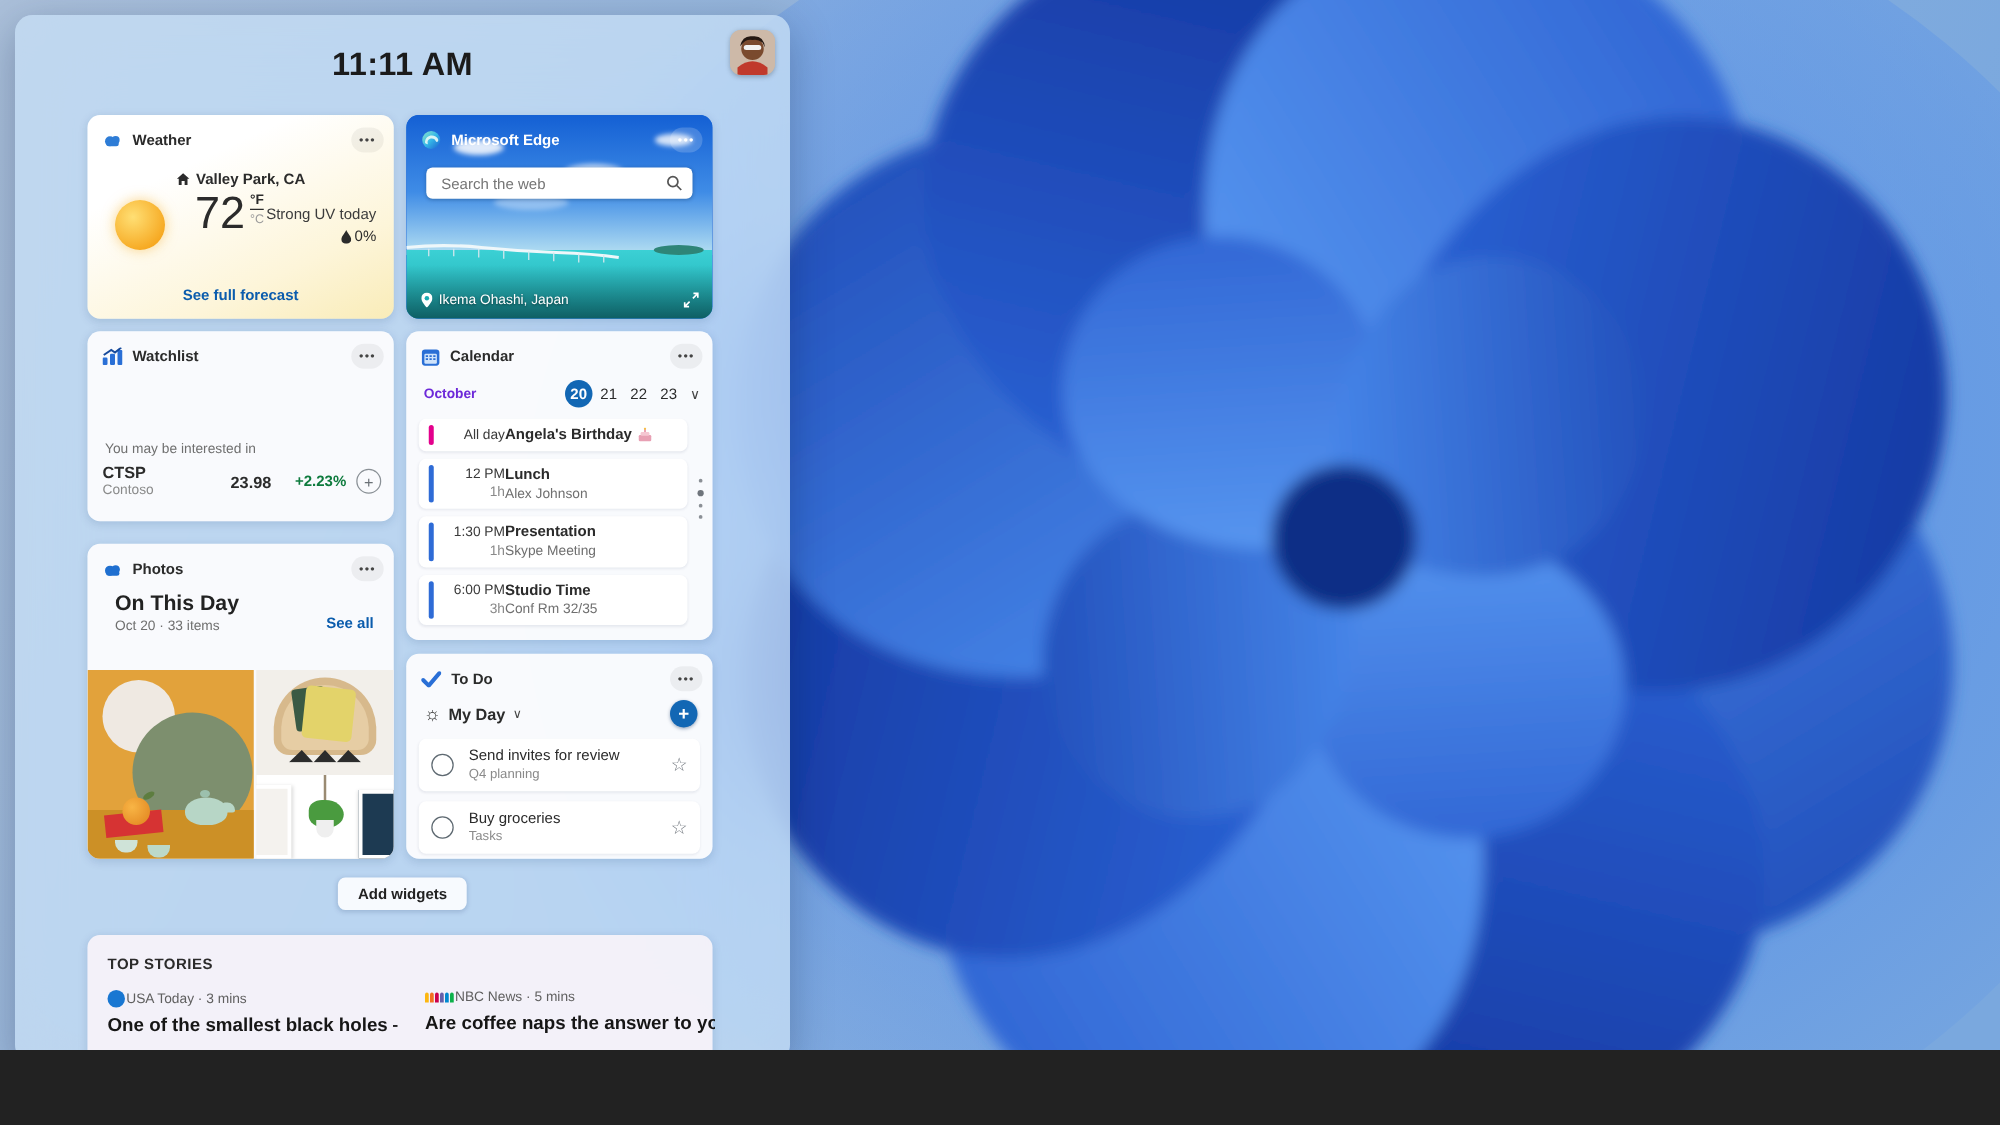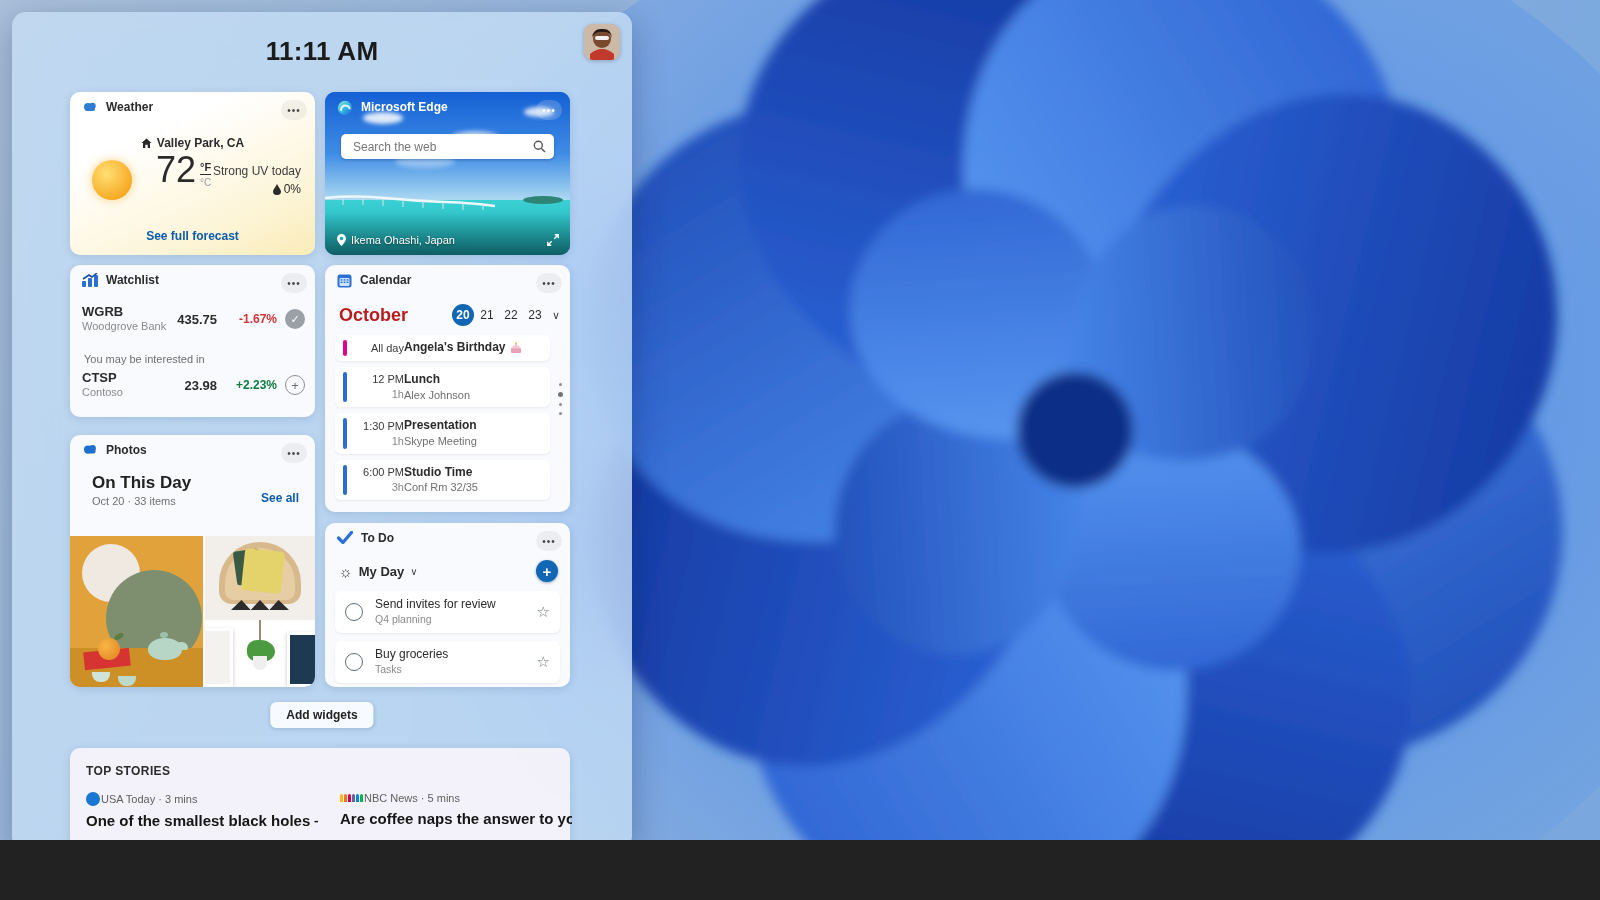--- a/index.html
+++ b/index.html
@@ -16,36 +16,36 @@
          background:rgba(199,222,243,0.78);backdrop-filter:blur(38px) saturate(1.25);
          box-shadow:0 10px 34px rgba(10,30,70,.30);overflow:hidden;}
   .panel-time{position:absolute;left:0;right:0;top:24px;text-align:center;
               font-size:26px;font-weight:700;color:#1b1b1b;letter-spacing:.3px;}
   .avatar{position:absolute;right:12px;top:12px;width:36px;height:36px;border-radius:9px;
           overflow:hidden;background:#cbb7a6;box-shadow:0 1px 4px rgba(0,0,0,.25);cursor:pointer;}
 
   .card{position:absolute;background:rgba(253,253,254,.94);border-radius:10px;
         box-shadow:0 2px 8px rgba(10,40,90,.14);}
   .card-head{position:absolute;top:8px;left:12px;right:8px;height:24px;
-             display:flex;gap:8px;}
+             display:flex;align-items:center;gap:8px;}
   .card-title{font-size:12px;font-weight:700;color:#2b2b2b;flex:1;}
   .dots{width:26px;height:20px;border-radius:10px;background:rgba(0,0,0,.05);
         display:flex;align-items:center;justify-content:center;
         font-size:10px;letter-spacing:1px;color:#444;cursor:pointer;}
   .dots.lt{background:rgba(255,255,255,.18);color:#fff;}
 
   
   .weather{left:58px;top:80px;width:245px;height:163px;
            background:linear-gradient(155deg,#ffffff 28%,#fdf5d9 72%,#f9ecb8 100%);}
   .w-loc{position:absolute;top:44px;left:0;right:0;display:flex;justify-content:center;
          align-items:center;gap:5px;font-size:12px;font-weight:700;color:#2b2b2b;}
   .w-sun{position:absolute;left:22px;top:68px;width:40px;height:40px;border-radius:50%;
          background:radial-gradient(circle at 36% 34%,#ffdf74,#f6a821 75%);
          box-shadow:0 0 10px rgba(246,178,48,.55);}
-  .w-temp{position:absolute;left:86px;top:60px;display:flex;align-items:flex-end;}
+  .w-temp{position:absolute;left:86px;top:60px;display:flex;align-items:flex-start;}
   .w-temp-num{font-size:36px;font-weight:400;color:#2b2b2b;line-height:1;}
   .w-units{margin-left:4px;margin-top:2px;display:flex;flex-direction:column;align-items:center;}
   .w-unit-f{font-size:11px;font-weight:700;color:#2b2b2b;border-bottom:1px solid #2b2b2b;
             padding-bottom:1px;cursor:pointer;}
   .w-unit-c{font-size:10px;color:#9a9a9a;margin-top:2px;cursor:pointer;}
   .w-cond{position:absolute;right:14px;top:72px;text-align:right;font-size:12px;color:#3c3c3c;}
   .w-precip{position:absolute;right:14px;top:90px;display:flex;align-items:center;gap:3px;
             font-size:12px;color:#2b2b2b;justify-content:flex-end;}
   .w-link{position:absolute;bottom:12px;left:0;right:0;text-align:center;font-size:12px;
           font-weight:700;color:#0b5cad;cursor:pointer;}
@@ -73,21 +73,21 @@
   .chk-circle{width:20px;height:20px;border-radius:50%;background:#9aa0a6;color:#fff;
               font-size:11px;display:flex;align-items:center;justify-content:center;cursor:pointer;}
   .plus-circle{width:20px;height:20px;border-radius:50%;border:1.3px solid #8a9096;color:#6a7076;
                font-size:13px;display:flex;align-items:center;justify-content:center;cursor:pointer;}
   .wl-note{position:absolute;left:14px;top:88px;font-size:11px;color:#6f6f6f;}
 
   
   .calendar{left:313px;top:253px;width:245px;height:247px;}
   .cal-row{position:absolute;top:38px;left:14px;right:10px;height:24px;
            display:flex;align-items:center;}
-  .cal-month{font-size:18px;font-weight:700;color:#b91c1c;flex:1;}
+  .cal-month{font-size:11px;font-weight:700;color:#6d28d9;flex:1;}
   .cal-day{width:22px;height:22px;border-radius:50%;display:flex;align-items:center;
            justify-content:center;font-size:12px;color:#2b2b2b;margin-left:2px;cursor:pointer;}
   .cal-day.sel{background:#1267b4;color:#fff;font-weight:700;}
   .cal-chevron{margin-left:6px;font-size:11px;color:#444;cursor:pointer;}
   .events{position:absolute;top:70px;left:10px;right:20px;}
   .event{background:#fff;border-radius:6px;box-shadow:0 1px 2px rgba(20,40,80,.08);
          display:flex;align-items:center;padding:5px 8px;margin-bottom:6px;cursor:pointer;}
   .evbar{width:4px;border-radius:3px;align-self:stretch;margin-right:9px;min-height:16px;}
   .evtime{width:48px;flex:none;text-align:right;}
   .evt{font-size:11px;color:#3a3a3a;line-height:1.35;}
@@ -353,29 +353,20 @@
       <div class="card-head">
         <svg width="16" height="14" viewBox="0 0 16 14">
           <rect x="0" y="8" width="4" height="6" rx="1" fill="#2a6fd6"></rect>
           <rect x="6" y="5" width="4" height="9" rx="1" fill="#2a6fd6"></rect>
           <rect x="12" y="2" width="4" height="12" rx="1" fill="#2a6fd6"></rect>
           <path d="M1 6 L7 2 L10 4 L15 0" stroke="#174a9c" stroke-width="1.6" fill="none"></path>
         </svg>
         <span class="card-title">Watchlist</span>
         <span class="dots">•••</span>
       </div>
-      <div class="stock-row" style="top:40px;">
-        <div class="stock-left">
-          <div class="stock-sym">WGRB</div>
-          <div class="stock-co">Woodgrove Bank</div>
-        </div>
-        <span class="stock-price">435.75</span>
-        <span class="stock-chg" style="color: rgb(209, 52, 56);">-1.67%</span>
-        <span class="chk-circle">✓</span>
-      </div>
       <div class="wl-note">You may be interested in</div>
       <div class="stock-row" style="top:106px;">
         <div class="stock-left">
           <div class="stock-sym">CTSP</div>
           <div class="stock-co">Contoso</div>
         </div>
         <span class="stock-price">23.98</span>
         <span class="stock-chg" style="color: rgb(15, 123, 62);">+2.23%</span>
         <span class="plus-circle">+</span>
       </div>

